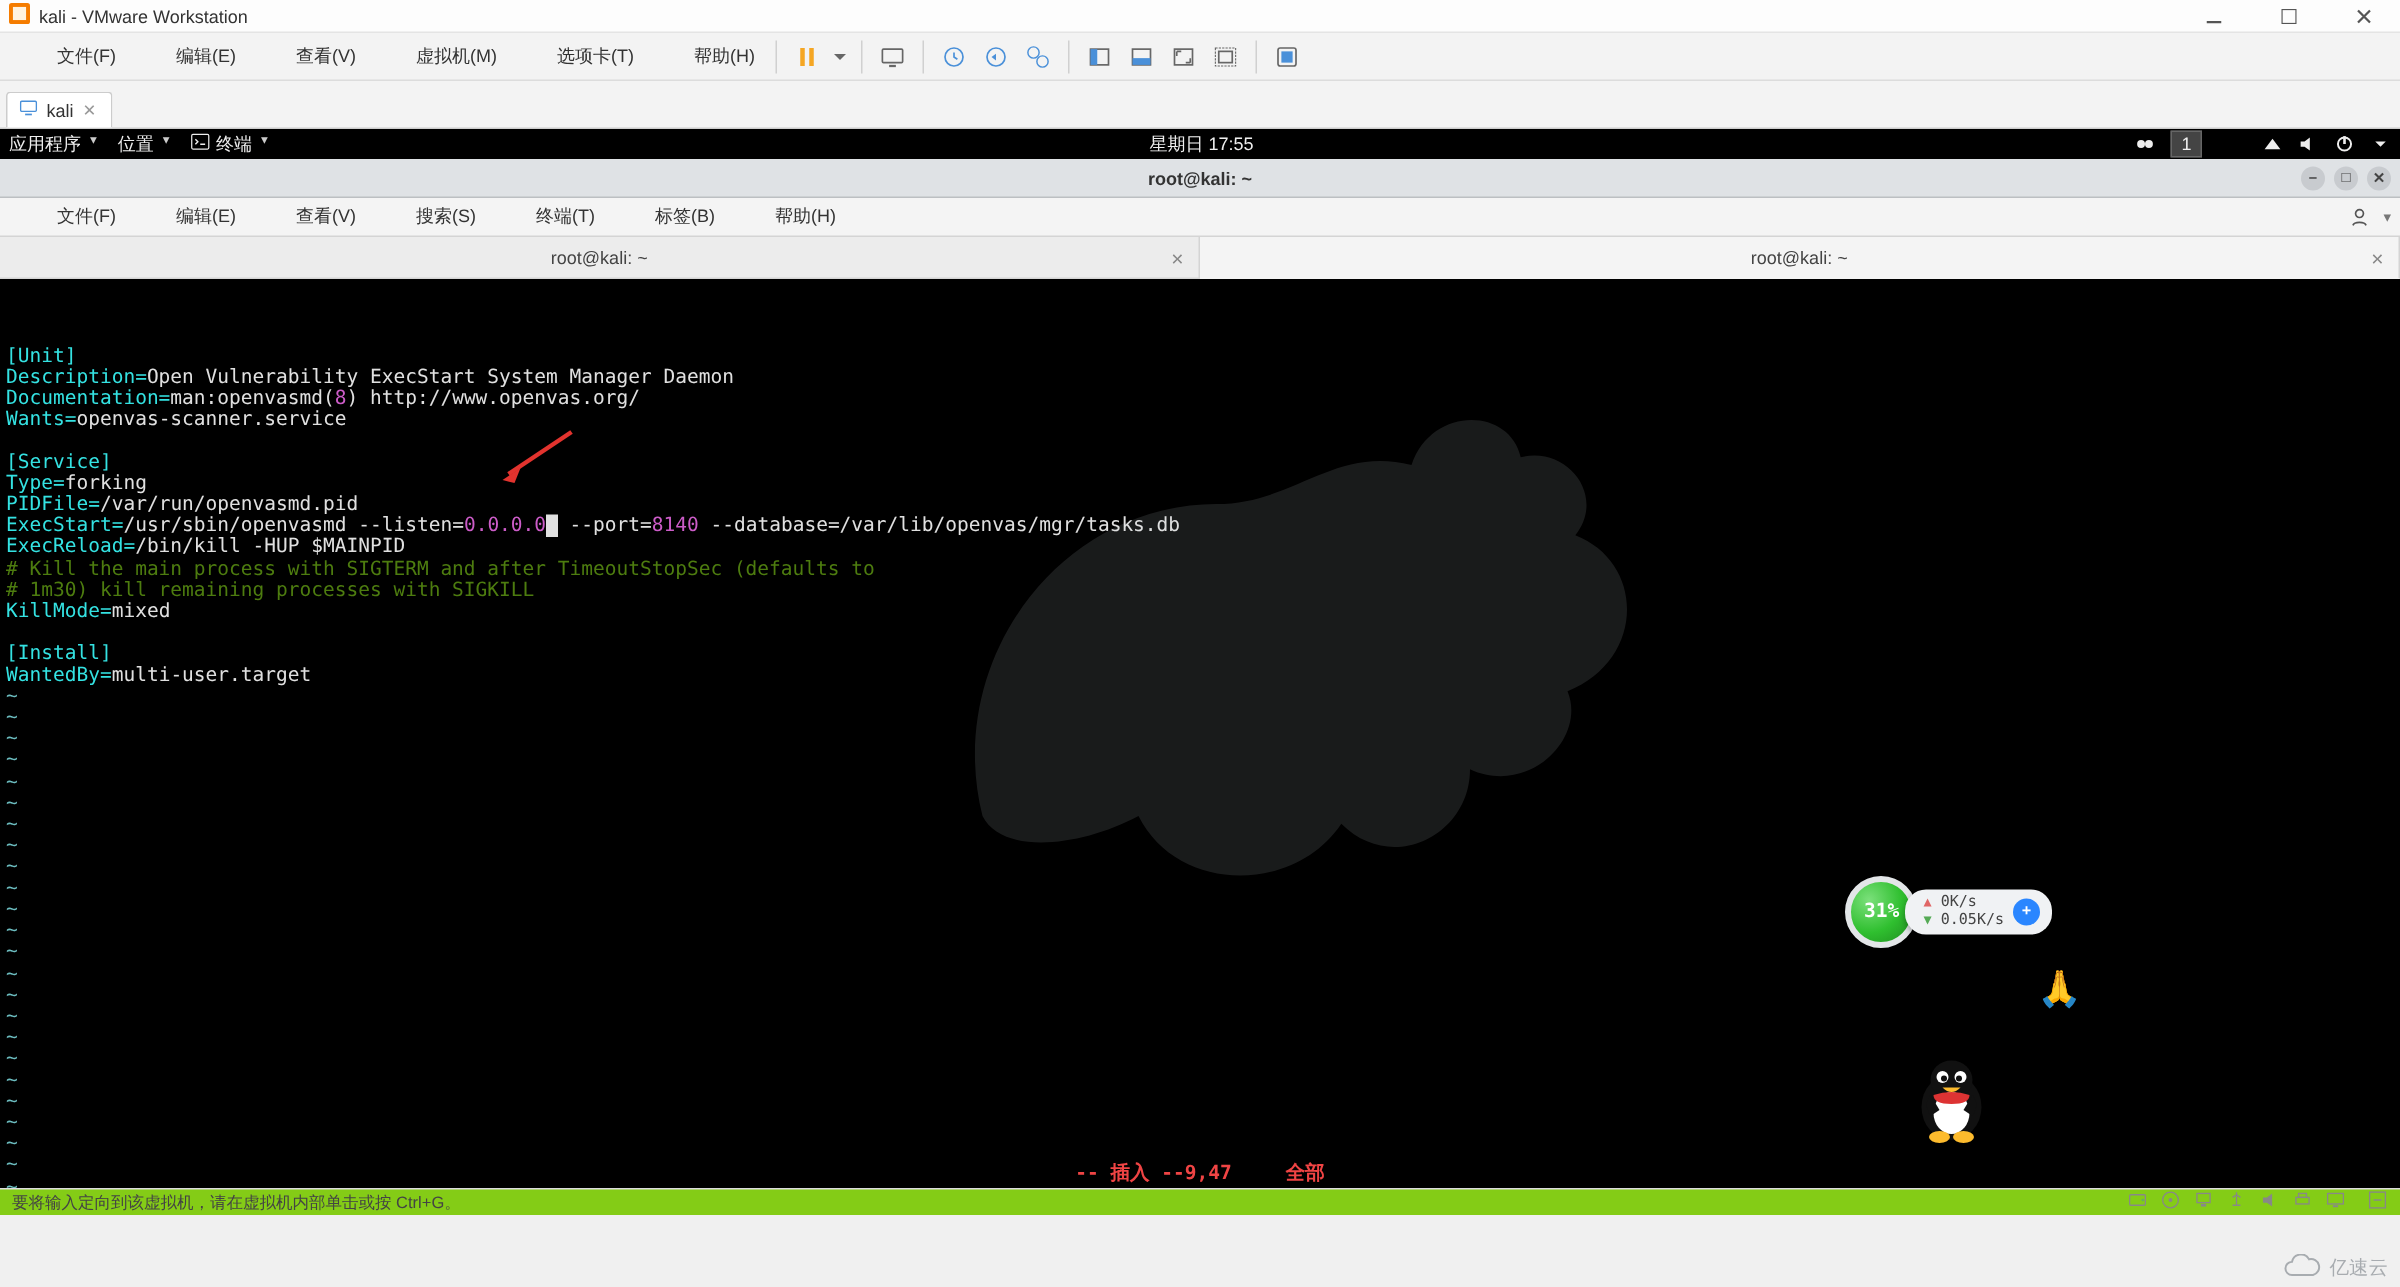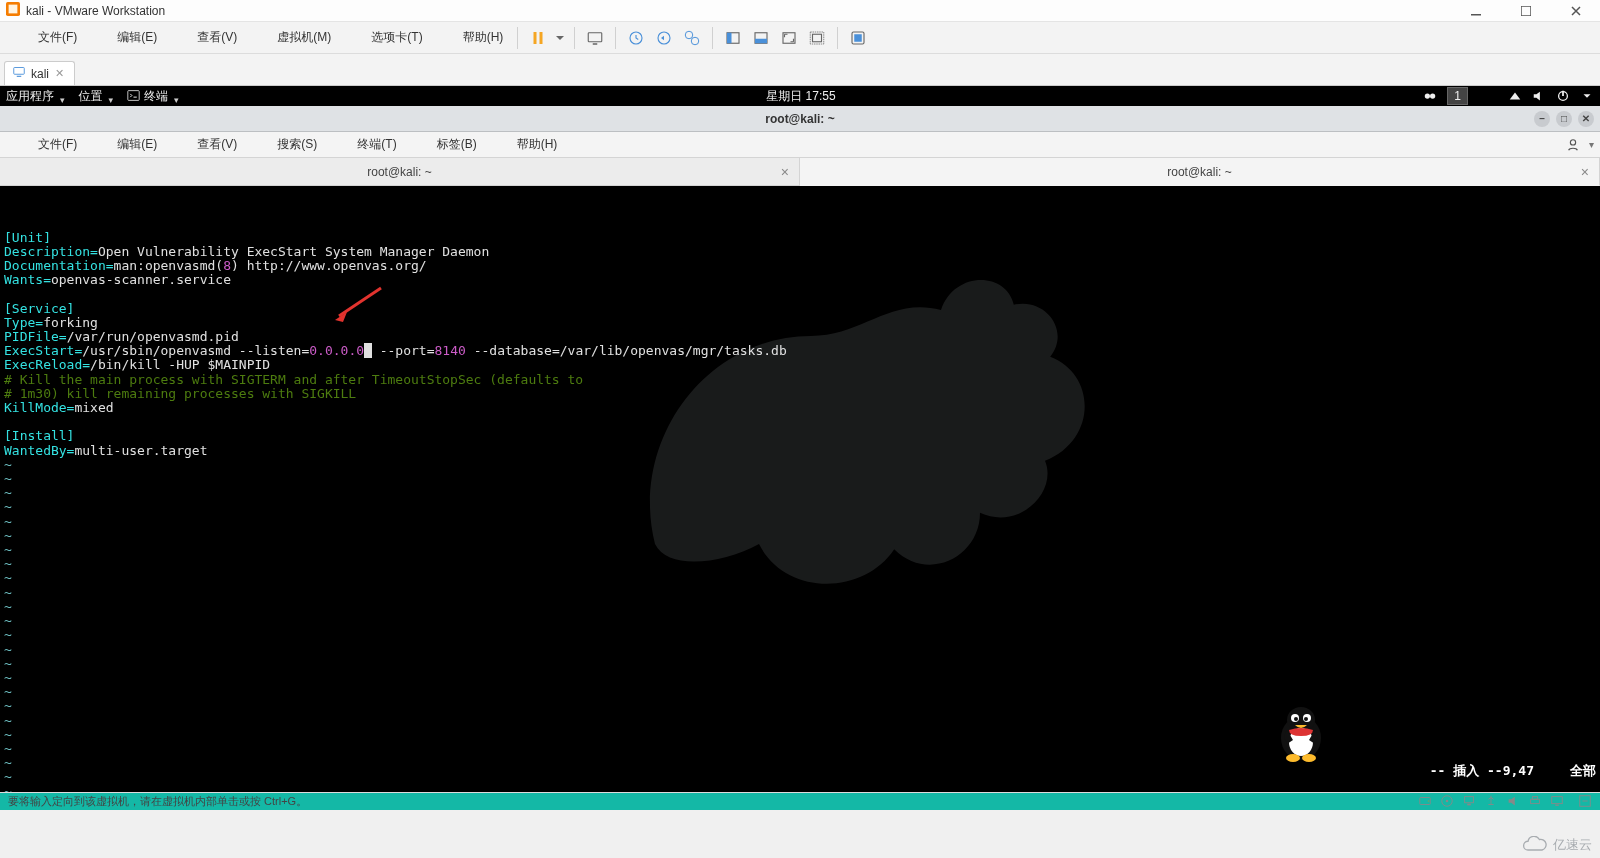--- a/index.html
+++ b/index.html
@@ -43,21 +43,21 @@
     border-radius: 3px 3px 0 0; font-size:12px;
   }
   .vm-tab .close { color:#999; font-size:11px; }
 
   
   .kali-topbar {
     height: 20px; background: #000; color:#eee; display:flex; align-items:center;
     justify-content:space-between; font-size:12px; padding: 0 6px;
   }
   .kali-topbar-left { display:flex; align-items:center; gap:14px; }
-  .kali-topbar-left .item { display:flex; align-items:flex-end; gap:4px; }
+  .kali-topbar-left .item { display:flex; align-items:flex-start; gap:4px; }
   .kali-topbar-center {}
   .kali-topbar-right { display:flex; align-items:center; gap:10px; }
   .kali-tray-icon { display:flex; align-items:center; justify-content:center; }
   .kali-tray-icon svg { fill:#eee; width:14px; height:14px; }
   .tray-box { background:#444; padding:1px 6px; border:1px solid #666; }
 
   
   .kali-window-title {
     height: 26px; background: #dfe2e5; display:flex; align-items:center;
     justify-content:center; position:relative; color:#333; font-weight:bold; font-size:12px;
@@ -96,22 +96,22 @@
     padding: 2px 4px;
   }
   .editor .s { color:#34e2e2; }   
   .editor .v { color:#e0e0e0; }   
   .editor .n { color:#cc5cc8; }   
   .editor .c { color:#4d7c0f; }   
   .editor .t { color:#6cbdc0; }   
   .editor .cursor { background:#e0e0e0; color:#000; }
 
   .vim-status {
-    position:absolute; left:4px; right:4px; bottom:14px;
-    display:flex; justify-content:flex-end; color:#ffffff; font-weight:bold;
+    position:absolute; left:4px; right:4px; bottom:2px;
+    display:flex; justify-content:center; color:#ef4444; font-weight:bold;
   }
 
   
   .dragon {
     position:absolute; left:52%; top:30px; transform:translateX(-50%);
     width:520px; height:420px; opacity:.12; pointer-events:none;
   }
   .dragon svg { width:100%; height:100%; fill:#cfd8dc; }
 
   
@@ -142,21 +142,21 @@
   .arr-up { color:#e06666; font-size:9px; }
   .arr-dn { color:#55aa55; font-size:9px; }
   .monitor-face { position:absolute; right:-20px; bottom:-34px; font-size:24px; }
 
   
   .penguin { position:absolute; right:298px; top:500px; width:64px; height:64px; }
   .penguin svg { width:100%; height:100%; }
 
   
   .vm-statusbar {
-    height: 18px; background:#14b8a6; border-top:1px solid #dcdcdc;
+    height: 18px; background:#84cc16; border-top:1px solid #dcdcdc;
     display:flex; align-items:center; justify-content:space-between;
     padding:0 8px; font-size:11px; color:#444;
   }
   .vm-statusbar-right { display:flex; align-items:center; gap:8px; color:#666; }
 
   
   .watermark {
     position:fixed; right:8px; bottom:4px; display:flex; align-items:center; gap:4px;
     color:#a8acb0; font-size:13px;
   }
@@ -443,20 +443,31 @@
 <span class="t">~</span>
   <div class="vim-status">
     <span>-- 插入 --</span>
     <span style="display:flex; gap:36px;">
       <span>9,47</span>
       <span>全部</span>
     </span>
   </div>
 
   
+  <div class="monitor-widget">
+    <div class="disc">31%</div>
+    <div class="pill">
+      <div class="col">
+        <span><span class="arr-up">▲</span> <span>0K/s</span></span>
+        <span><span class="arr-dn">▼</span> <span>0.05K/s</span></span>
+      </div>
+      <div class="plus">+</div>
+    </div>
+    <div class="monitor-face">🙏</div>
+  </div>
 
   
   <div class="penguin">
     <svg viewBox="0 0 64 64">
       <ellipse cx="32" cy="38" rx="20" ry="22" fill="#111"></ellipse>
       <ellipse cx="32" cy="20" rx="14" ry="13" fill="#111"></ellipse>
       <ellipse cx="32" cy="42" rx="12" ry="14" fill="#fff"></ellipse>
       <circle cx="26" cy="18" r="4" fill="#fff"></circle>
         <circle cx="38" cy="18" r="4" fill="#fff"></circle>
       <circle cx="27" cy="19" r="2" fill="#111"></circle>

